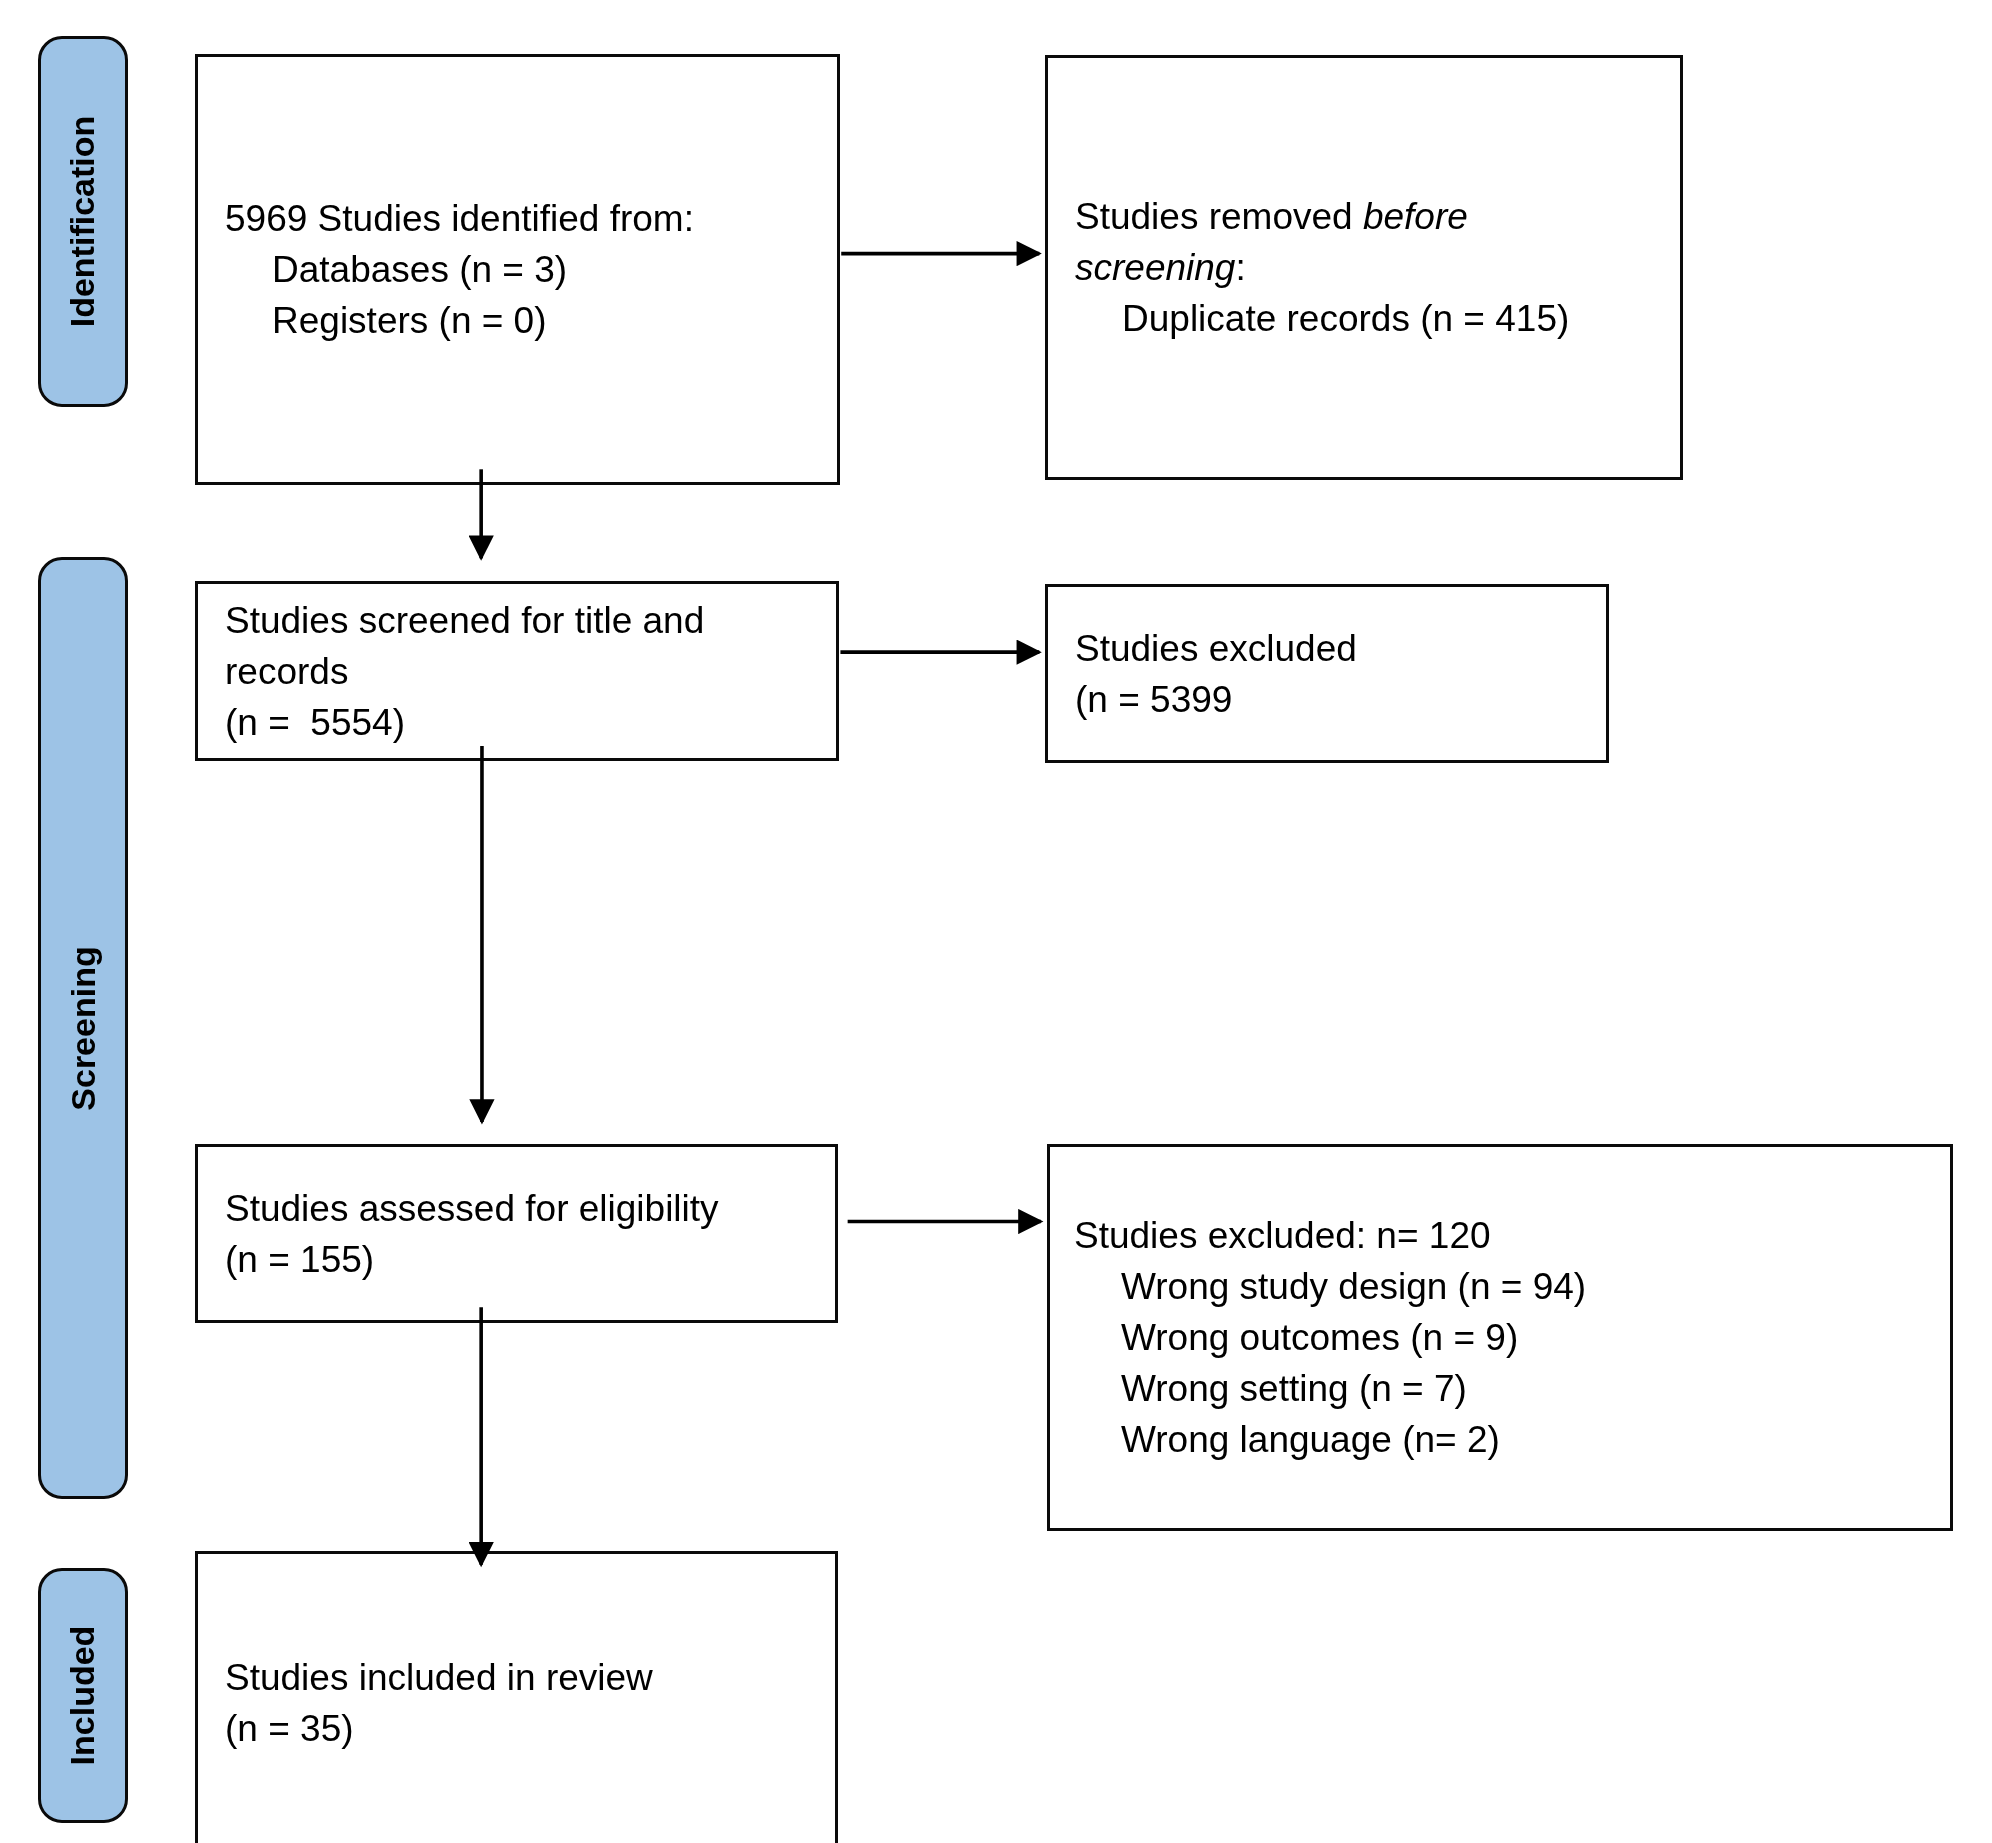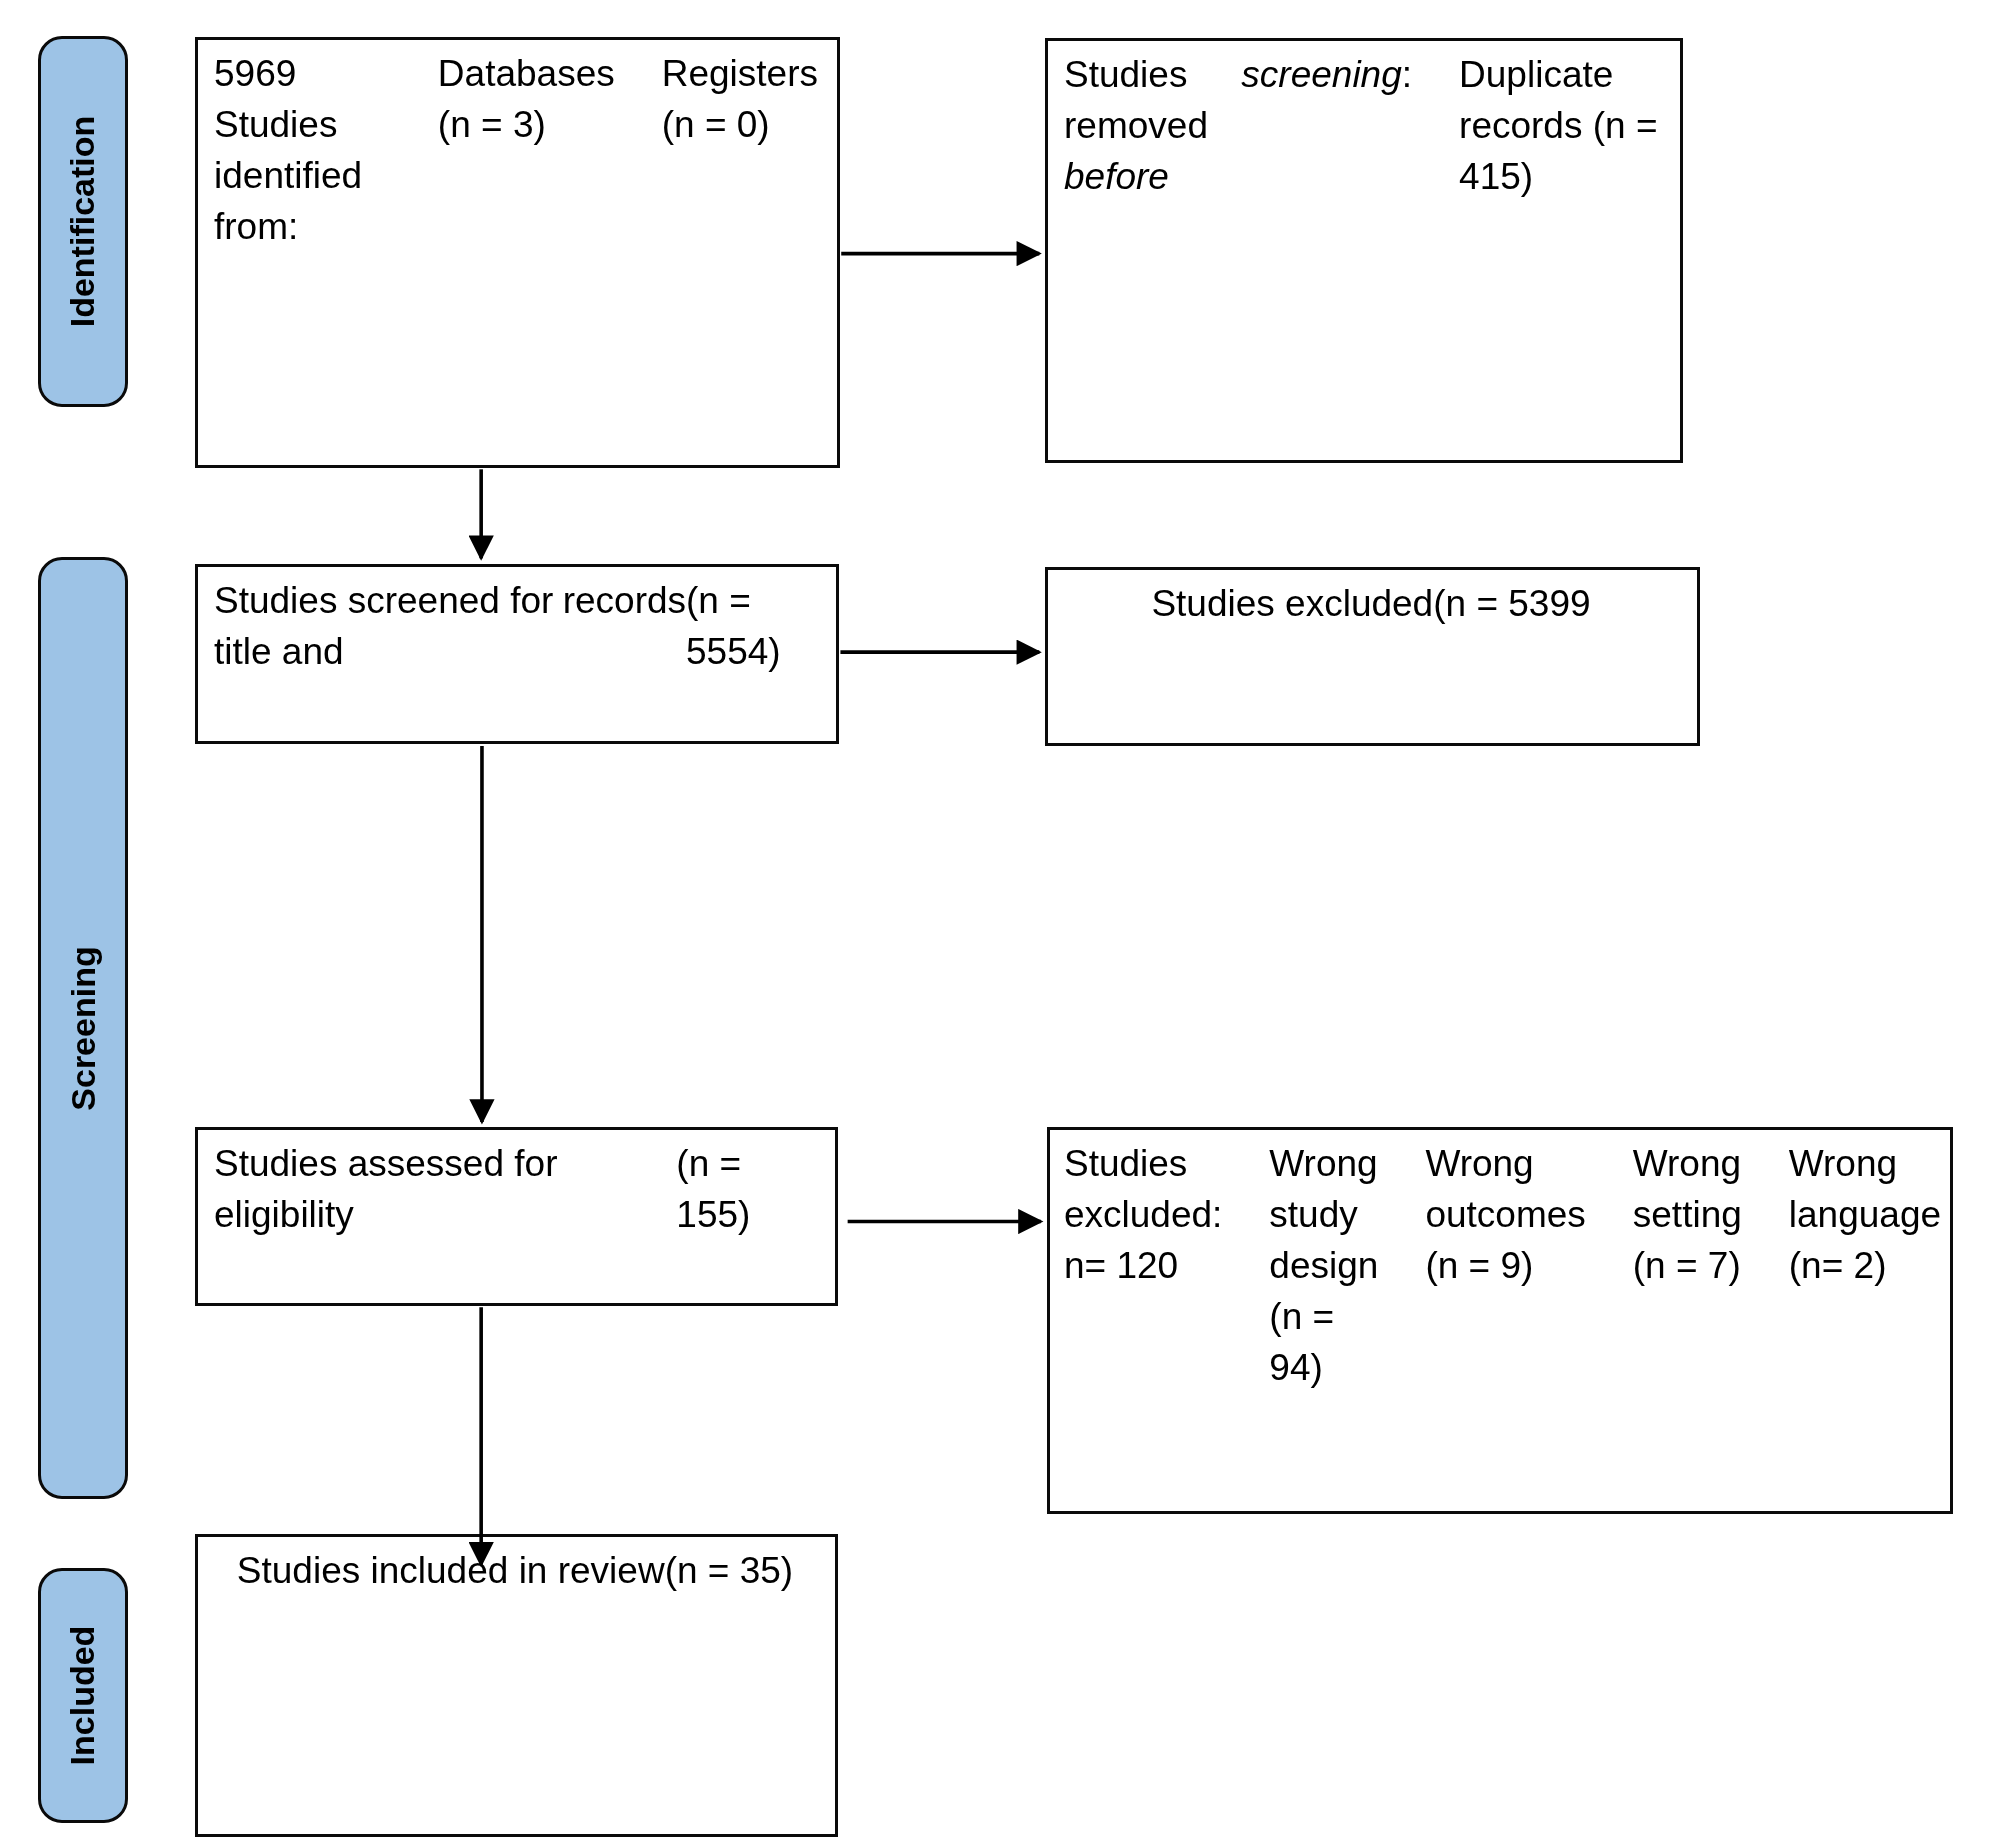--- a/index.html
+++ b/index.html
@@ -33,34 +33,35 @@
   #stage-screening    {left:38px;  top:557px;  width:90px; height:942px;}
   #stage-included     {left:38px;  top:1568px; width:90px; height:255px;}
 
   
   .flowbox{
     position:absolute;
     background:#ffffff;
     border:3.2px solid #0a0a0a;
     box-sizing:border-box;
     display:flex;
-    flex-direction:row;
+    flex-direction:column;
     justify-content:center;
-    padding:8px 19px 8px 16px;
+    padding:8px 19px 8px 27px;
     font-size:37px;
     line-height:51px;
+    margin-top:17px;
   }
   .flowbox .line{white-space:pre-wrap;}
   .flowbox .line.indent{padding-left:47px;}
   .flowbox .it{font-style:italic;}
 
   #box-identified          {left:195px;  top:37px;   width:645px;  height:431px;}
   #box-removed             {left:1045px; top:38px;   width:638px;  height:425px;}
   #box-screened            {left:195px;  top:564px;  width:644px;  height:180px;}
-  #box-excluded-screening  {left:1045px; top:567px;  width:655px;  height:179px;}
+  #box-excluded-screening  {left:1045px; top:567px;  width:564px;  height:179px;}
   #box-assessed            {left:195px;  top:1127px; width:643px;  height:179px;}
   #box-excluded-eligibility{left:1047px; top:1127px; width:906px; height:387px; padding-left:24px;}
   #box-included            {left:195px;  top:1534px; width:643px;  height:303px;}
 
   .arrow-layer{position:absolute;left:0;top:0;width:1992px;height:1844px;pointer-events:none;}
 </style>
 </head>
 <body>
 
 <div class="canvas">

